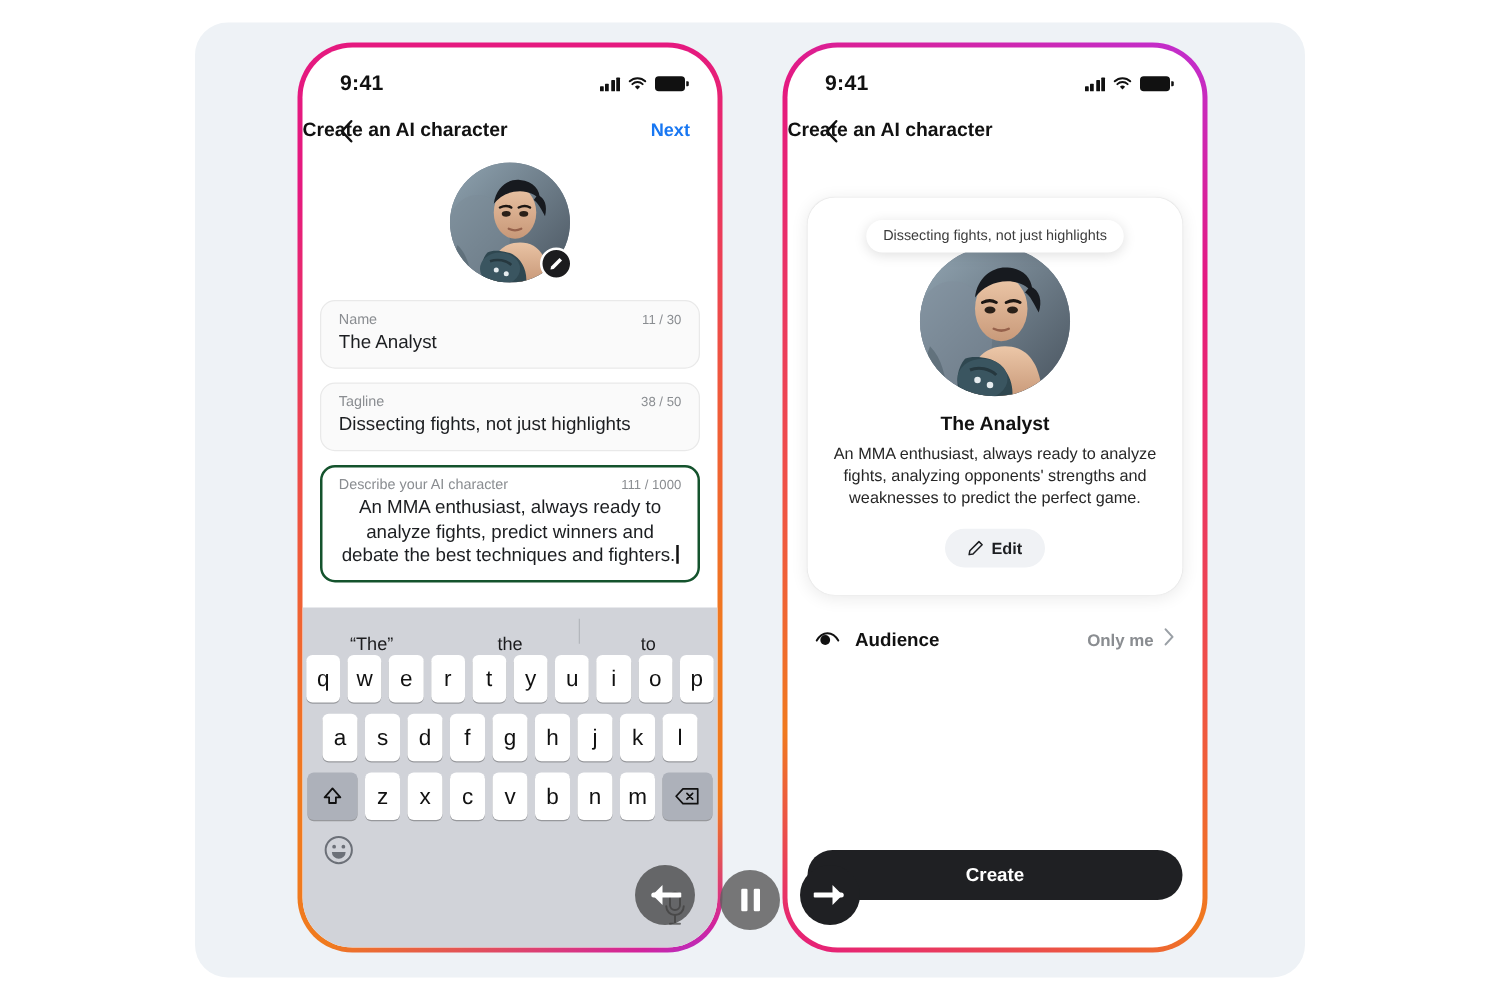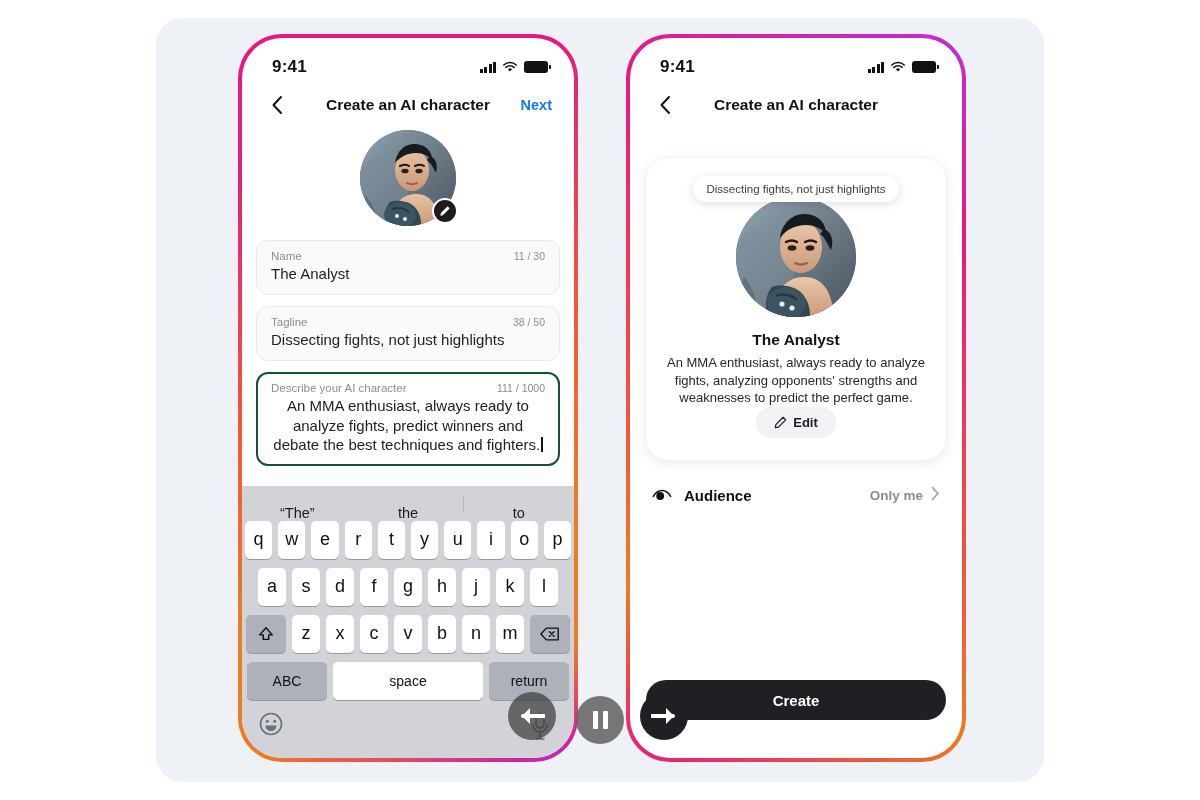--- a/index.html
+++ b/index.html
@@ -74,21 +74,21 @@
     padding: 0 22px;
     position: relative;
   }
   .nav-back {
     width: 26px; height: 26px;
     display: flex; align-items: center; justify-content: center;
     cursor: pointer;
   }
   .nav-title {
     position: absolute; left: 0; right: 0;
-    text-align: center;
+    text-align: left;
     font-size: 15.5px; font-weight: bold; color: #111;
     pointer-events: none;
   }
   .nav-next {
     margin-left: auto;
     font-size: 14.5px; font-weight: bold; color: #1877f2;
     position: relative; z-index: 2;
     cursor: pointer;
   }
 
@@ -229,21 +229,21 @@
     font-size: 15.5px; font-weight: bold; color: #111;
     margin-top: 14px;
   }
   .pv-desc {
     font-size: 13px; color: #272727; line-height: 1.36;
     margin-top: 5px;
   }
   .edit-btn {
     display: inline-flex; align-items: center; gap: 6px;
     background: #f0f2f5; border-radius: 18px;
-    padding: 8px 18px; 
+    padding: 8px 18px; margin-top: 16px;
     font-size: 13px; font-weight: bold; color: #1c1e21;
     cursor: pointer;
   }
   .audience-row {
     display: flex; align-items: center;
     padding: 0 6px; margin-top: 26px;
     cursor: pointer;
     font-weight: bold;
   }
   .aud-label { font-size: 15px; color: #111; margin-left: 12px; }
@@ -425,25 +425,20 @@
           <div class="key">n</div>
           <div class="key">m</div>
           <div class="key wide">
             <svg width="20" height="16" viewBox="0 0 22 16">
               <path d="M7 1.5h13v13H7L1 8z" fill="none" stroke="#111" stroke-width="1.5" stroke-linejoin="round"></path>
               <path d="M10.5 5.5 15.5 10.5M15.5 5.5 10.5 10.5" stroke="#111" stroke-width="1.5" stroke-linecap="round"></path>
             </svg>
           </div>
         </div>
 
-        <div class="krow r4">
-          <div class="key fn">ABC</div>
-          <div class="key space">space</div>
-          <div class="key fn">return</div>
-        </div>
 
         <div class="kbbottom">
           <div class="emoji-key">
             <svg width="26" height="26" viewBox="0 0 26 26">
               <circle cx="13" cy="13" r="10.5" fill="none" stroke="#6c7078" stroke-width="1.6"></circle>
               <circle cx="9.3" cy="10.3" r="1.5" fill="#6c7078"></circle>
               <circle cx="16.7" cy="10.3" r="1.5" fill="#6c7078"></circle>
               <path d="M7.5 14.5h11a5.5 5.5 0 0 1-11 0z" fill="#6c7078"></path>
             </svg>
           </div>

